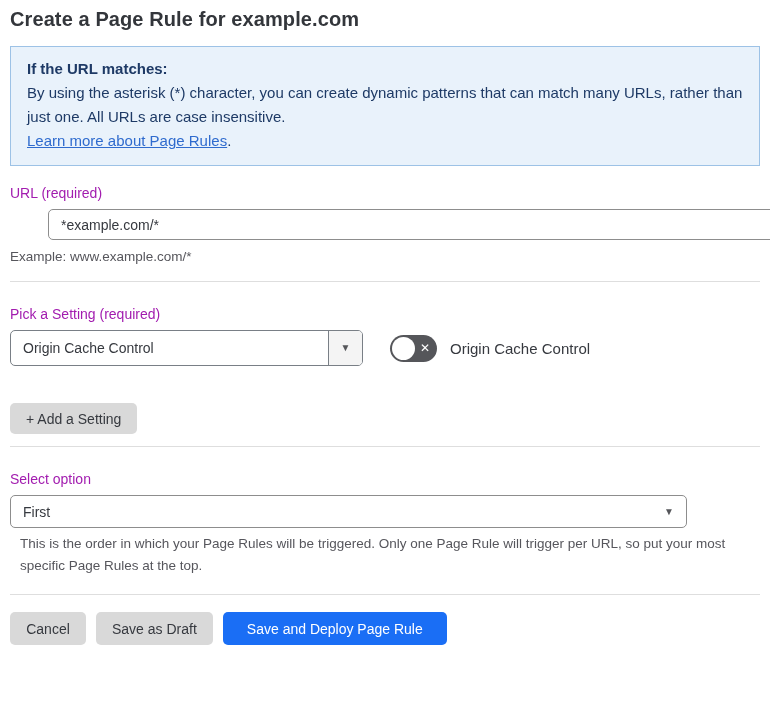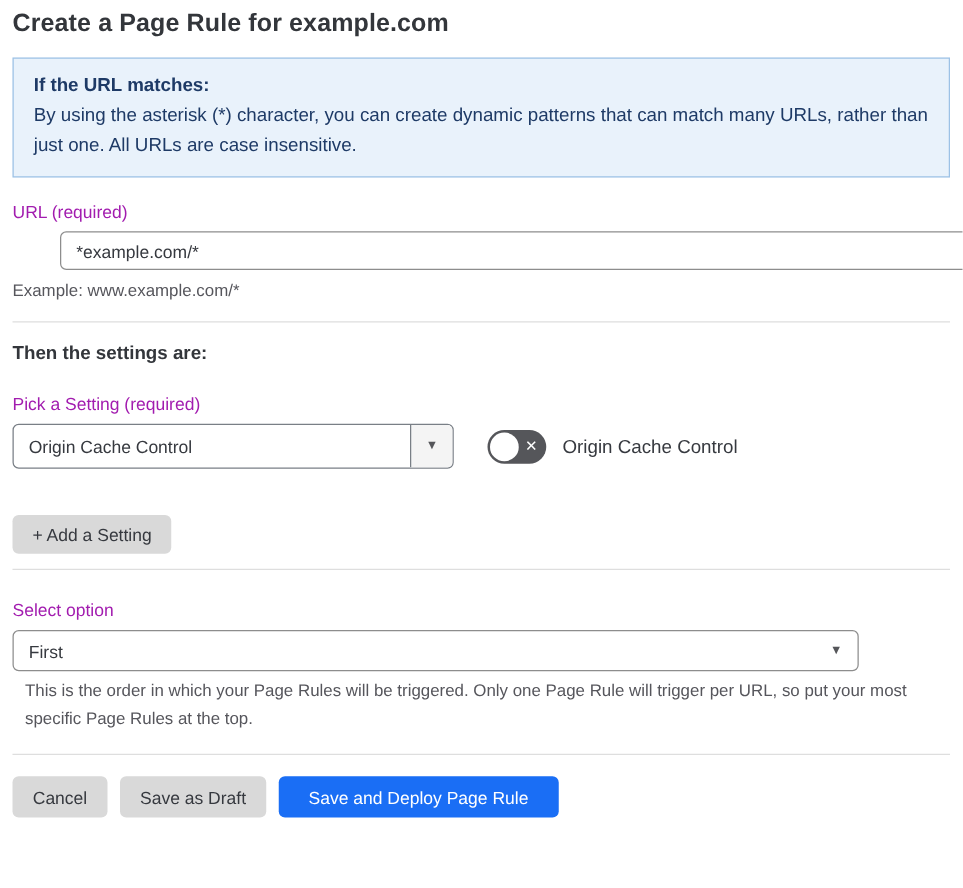--- a/index.html
+++ b/index.html
@@ -218,29 +218,31 @@
 
 <div class="page">
 
   <h1 class="page-title">Create a Page Rule for example.com</h1>
 
   <div class="info-box">
     <div class="info-heading">If the URL matches:</div>
     <div>
       <span>By using the asterisk (*) character, you can create dynamic patterns that can match many URLs, rather than just one. All URLs are case insensitive.</span>
     </div>
+    <div>
+      <a class="info-link">Learn more about Page Rules</a><span class="info-link-suffix">.</span>
+    </div>
   </div>
 
   <div class="field-label url-label">URL (required)</div>
   <input class="text-input" type="text" value="*example.com/*" style="">
   <div class="helper-text url-helper">Example: www.example.com/*</div>
 
   <hr class="divider">
 
-  <div class="section-heading">Then the settings are:</div>
 
   <div class="field-label picker-label">Pick a Setting (required)</div>
 
   <div class="setting-row">
     <div class="select-box">
       <div class="select-value">Origin Cache Control</div>
       <div class="select-arrow-section">
         <span class="caret">▼</span>
       </div>
     </div>

